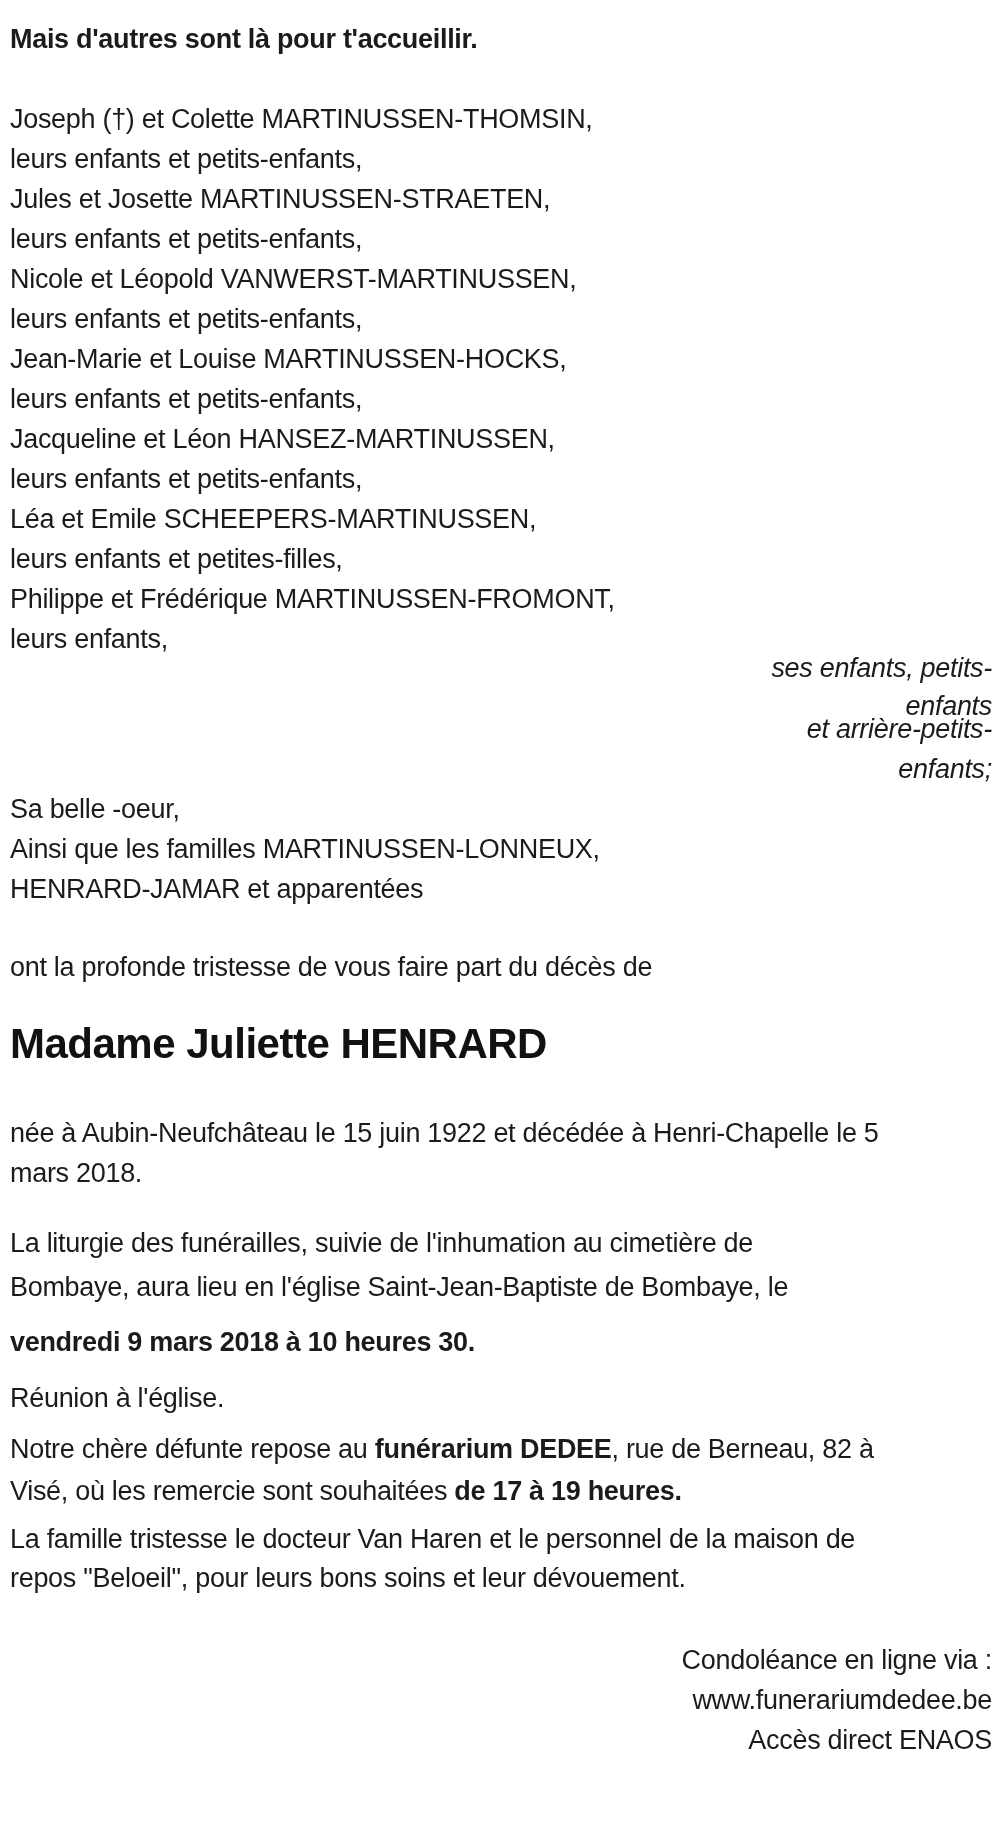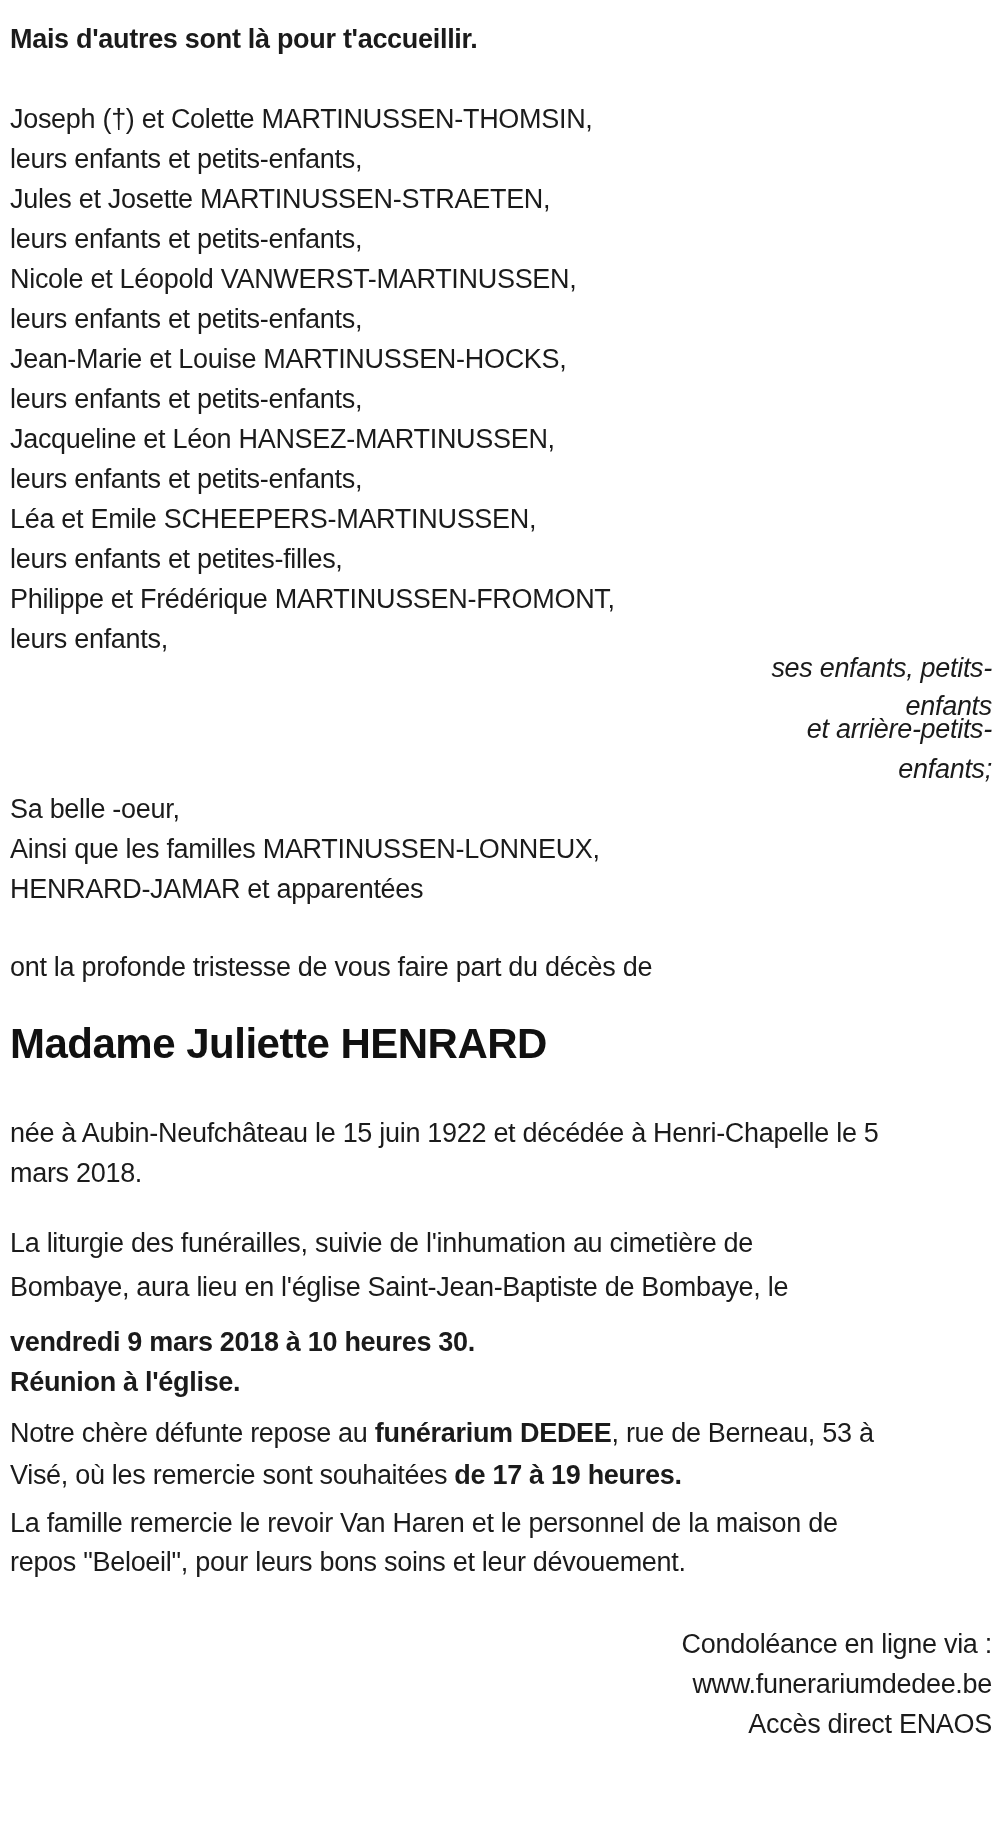--- a/index.html
+++ b/index.html
@@ -41,21 +41,21 @@
     line-height: 58px;
     margin-top: 28px;
     letter-spacing: -0.5px;
     color: #111111;
   }
 
   .widow   { margin-top: 36px; }
   .born    { margin-top: 40px; }
   .liturgy { margin-top: 28px; line-height: 44px; }
   .fdate   { margin-top: 13px; font-weight: 700; }
-  .reunion { margin-top: 0; font-weight: bold; }
+  .reunion { margin-top: 16px; }
   .repose  { margin-top: 10px; line-height: 42px; }
   .thanks  { margin-top: 8px; line-height: 39px; }
   .online  { margin-top: 42px; }
   .online div { line-height: 40px; text-align: right; }
 </style>
 </head>
 <body>
 
 <main class="notice">
 
@@ -95,23 +95,23 @@
   <p class="born pre">née à Aubin-Neufchâteau le 15 juin 1922 et décédée à Henri-Chapelle le 5
 mars 2018.</p>
 
   <p class="liturgy pre">La liturgie des funérailles, suivie de l'inhumation au cimetière de
 Bombaye, aura lieu en l'église Saint-Jean-Baptiste de Bombaye, le</p>
 
   <p class="fdate">vendredi 9 mars 2018 à 10 heures 30.</p>
 
   <p class="reunion">Réunion à l'église.</p>
 
-  <p class="repose"><span>Notre chère défunte repose au </span><strong>funérarium DEDEE</strong><span>, rue de Berneau, 53 à</span><br><span>Visé, où les remercie sont souhaitées </span><strong>de 17 à 19 heures.</strong></p>
+  <p class="repose"><span>Notre chère défunte repose au </span><strong>funérarium DEDEE</strong><span>, rue de Berneau, 82 à</span><br><span>Visé, où les remercie sont souhaitées </span><strong>de 17 à 19 heures.</strong></p>
 
-  <p class="thanks pre">La famille remercie le revoir Van Haren et le personnel de la maison de
+  <p class="thanks pre">La famille tristesse le docteur Van Haren et le personnel de la maison de
 repos "Beloeil", pour leurs bons soins et leur dévouement.</p>
 
   <div class="online">
     <div>Condoléance en ligne via :</div>
     <div>www.funerariumdedee.be</div>
     <div>Accès direct ENAOS</div>
   </div>
 
 </main>
 

